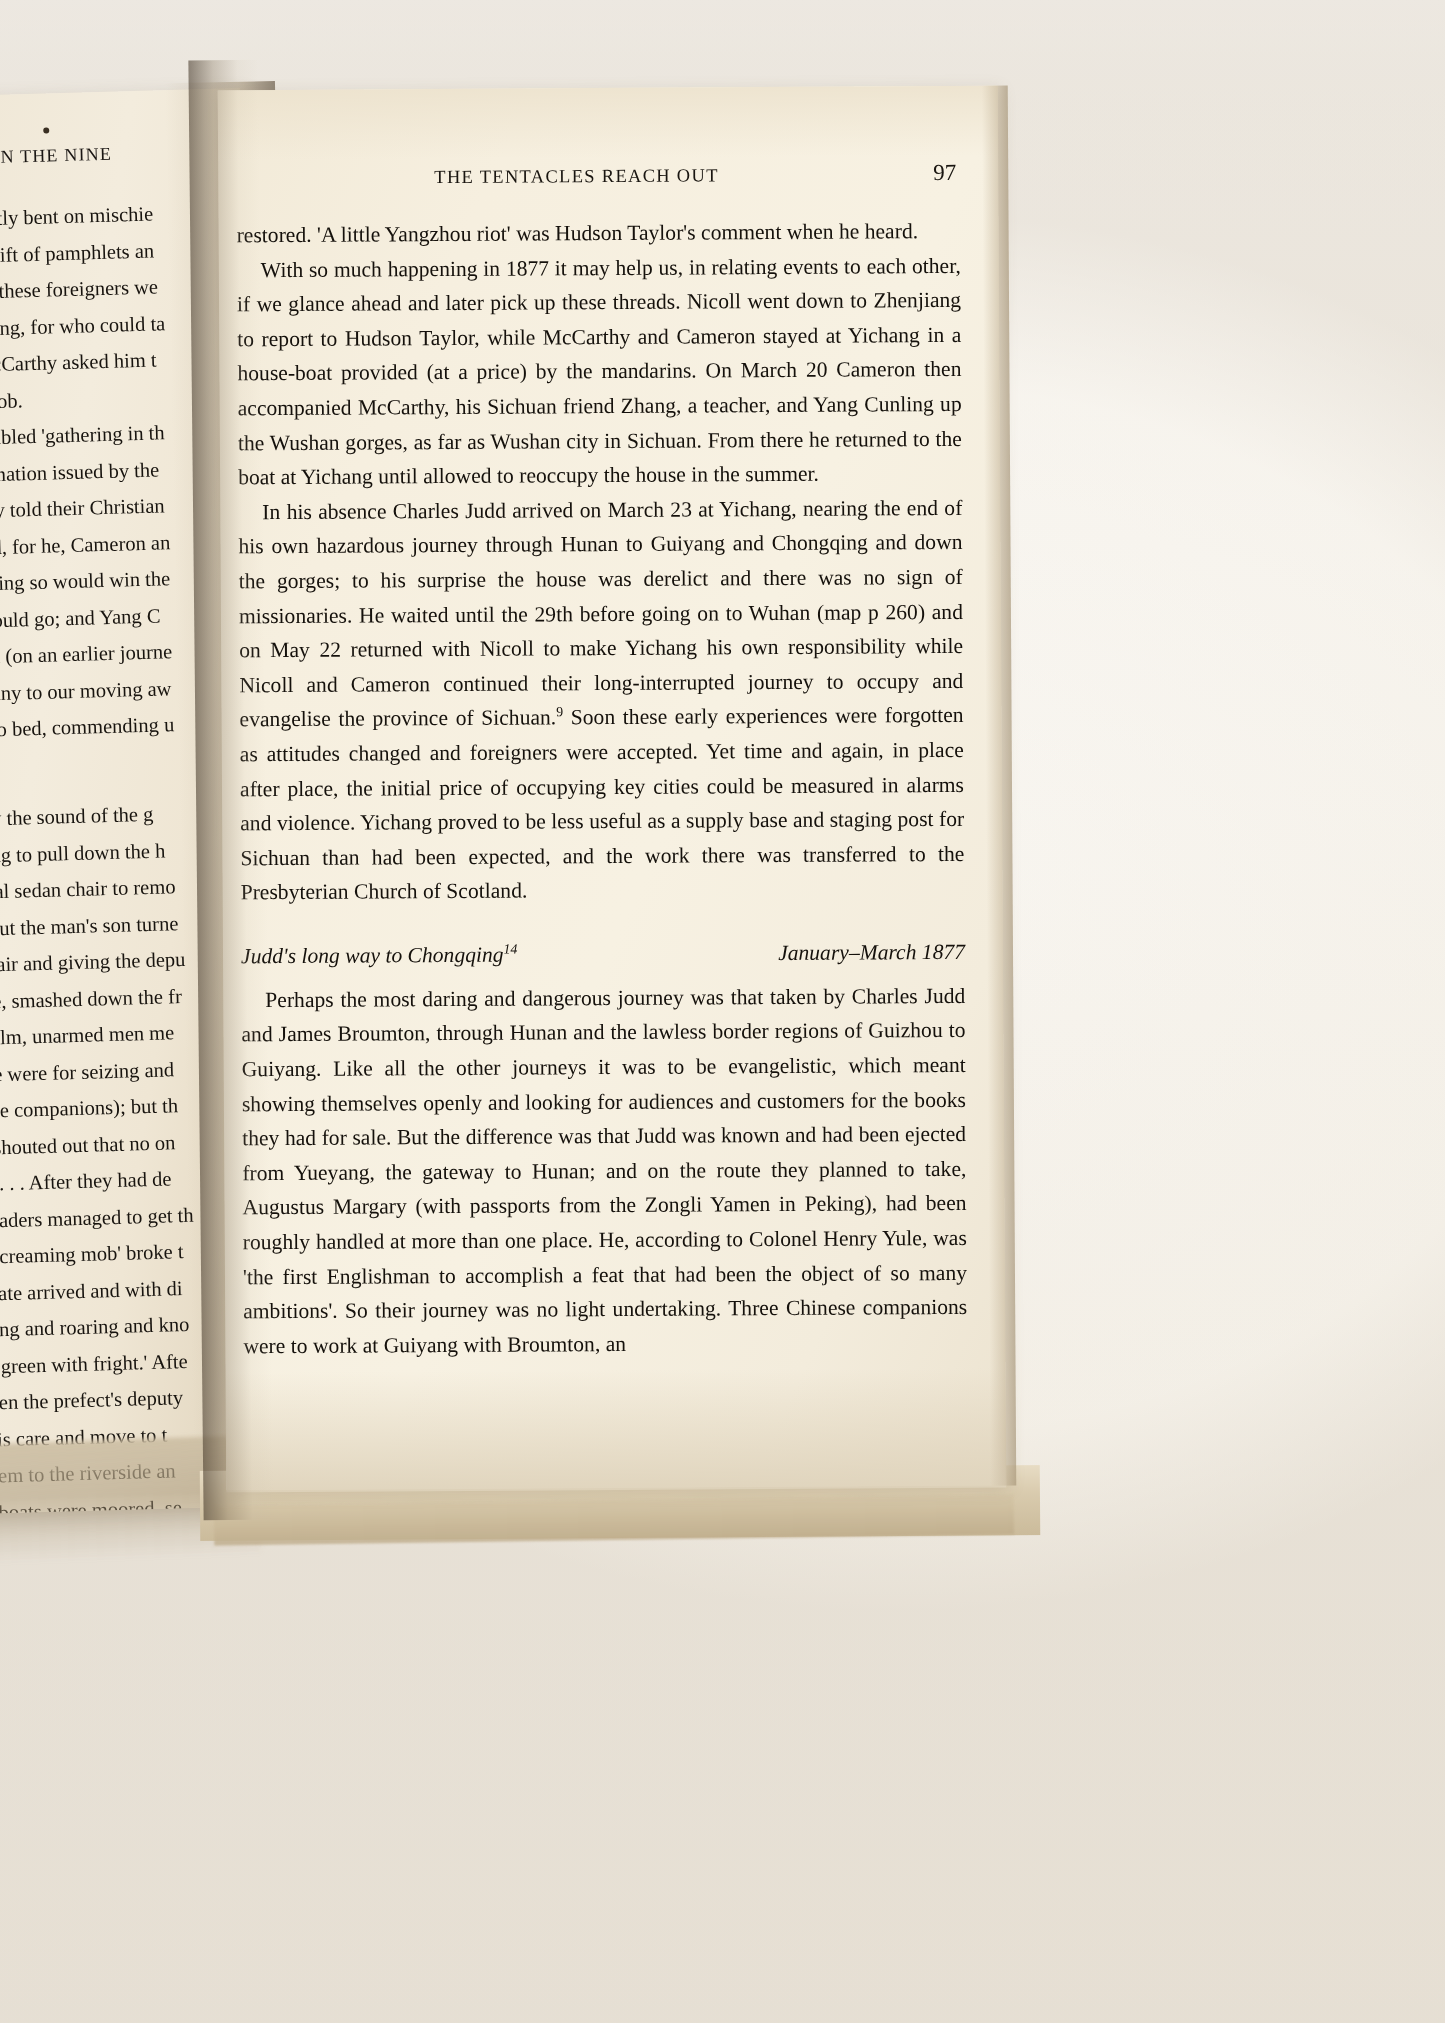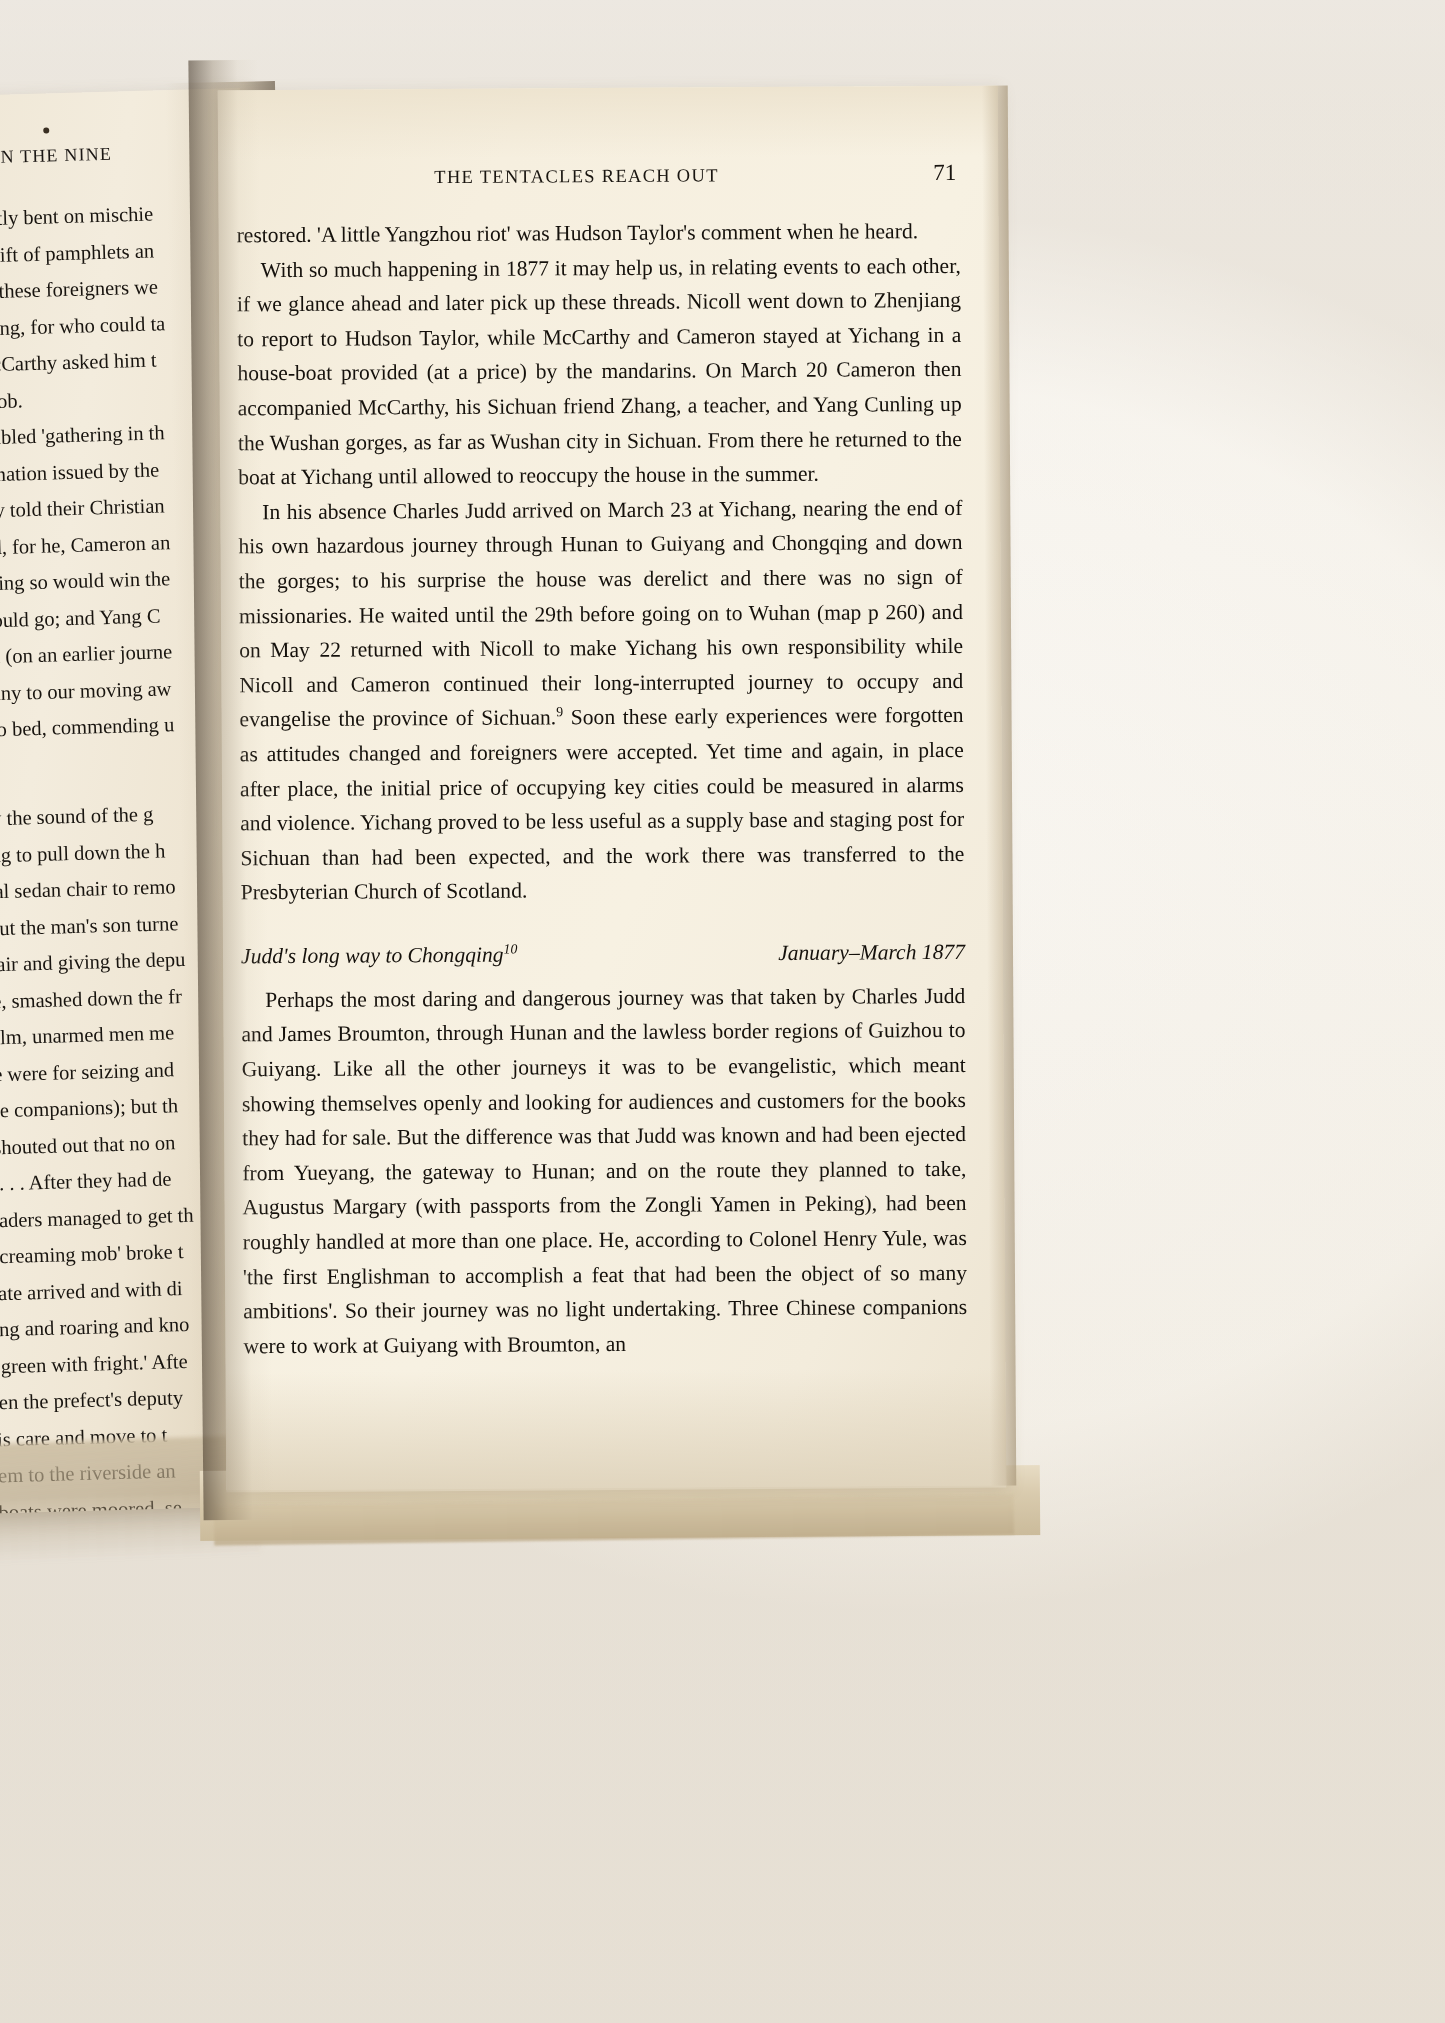--- a/index.html
+++ b/index.html
@@ -275,30 +275,30 @@
   <div class="left-bottom-curl"></div>
 
   <div class="stack"></div>
   <div class="stack2"></div>
 
   <div class="right-page">
     <div class="rp-inner">
 
       <div class="rp-header">
         <div class="rp-running">THE TENTACLES REACH OUT</div>
-        <div class="rp-folio">71</div>
+        <div class="rp-folio">97</div>
       </div>
 
       <div class="rp-body">
         <p>restored. 'A little Yangzhou riot' was Hudson Taylor's comment when he heard.</p>
         <p class="indent">With so much happening in 1877 it may help us, in relating events to each other, if we glance ahead and later pick up these threads. Nicoll went down to Zhenjiang to report to Hudson Taylor, while McCarthy and Cameron stayed at Yichang in a house-boat provided (at a price) by the mandarins. On March 20 Cameron then accompanied McCarthy, his Sichuan friend Zhang, a teacher, and Yang Cunling up the Wushan gorges, as far as Wushan city in Sichuan. From there he returned to the boat at Yichang until allowed to reoccupy the house in the summer.</p>
         <p class="indent"><span>In his absence Charles Judd arrived on March 23 at Yichang, nearing the end of his own hazardous journey through Hunan to Guiyang and Chongqing and down the gorges; to his surprise the house was derelict and there was no sign of missionaries. He waited until the 29th before going on to Wuhan (map p 260) and on May 22 returned with Nicoll to make Yichang his own responsibility while Nicoll and Cameron continued their long-interrupted journey to occupy and evangelise the province of Sichuan.</span><sup>9</sup><span> Soon these early experiences were forgotten as attitudes changed and foreigners were accepted. Yet time and again, in place after place, the initial price of occupying key cities could be measured in alarms and violence. Yichang proved to be less useful as a supply base and staging post for Sichuan than had been expected, and the work there was transferred to the Presbyterian Church of Scotland.</span></p>
 
         <div class="sec-head">
-          <div class="title"><span>Judd's long way to Chongqing</span><sup>10</sup></div>
+          <div class="title"><span>Judd's long way to Chongqing</span><sup>14</sup></div>
           <div class="date">January–March 1877</div>
         </div>
 
         <p class="indent">Perhaps the most daring and dangerous journey was that taken by Charles Judd and James Broumton, through Hunan and the lawless border regions of Guizhou to Guiyang. Like all the other journeys it was to be evangelistic, which meant showing themselves openly and looking for audiences and customers for the books they had for sale. But the difference was that Judd was known and had been ejected from Yueyang, the gateway to Hunan; and on the route they planned to take, Augustus Margary (with passports from the Zongli Yamen in Peking), had been roughly handled at more than one place. He, according to Colonel Henry Yule, was 'the first Englishman to accomplish a feat that had been the object of so many ambitions'. So their journey was no light undertaking. Three Chinese companions were to work at Guiyang with Broumton, an</p>
       </div>
     </div>
     <div class="rp-topcurl"></div>
     <div class="rp-botcurl"></div>
     <div class="rp-edge"></div>
   </div>

